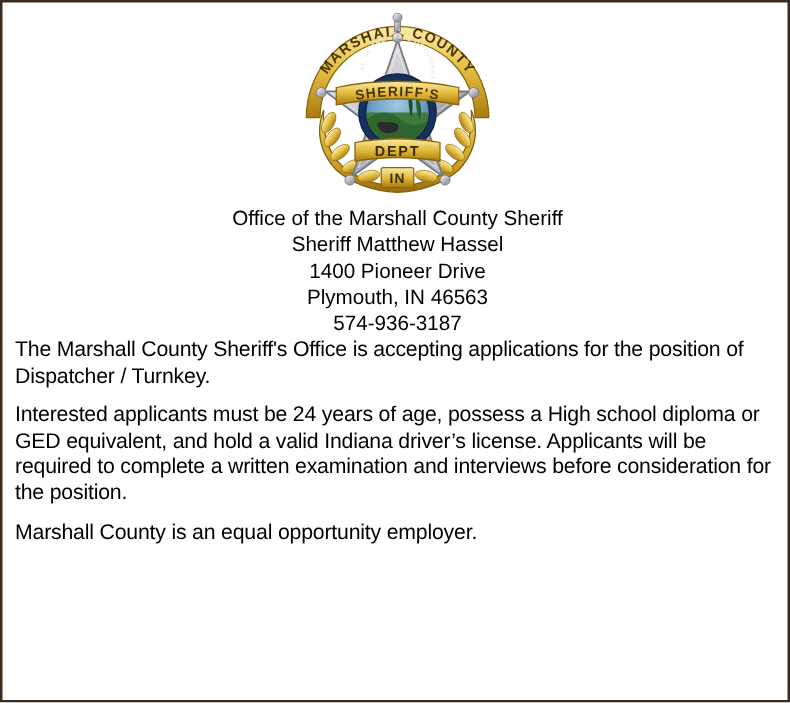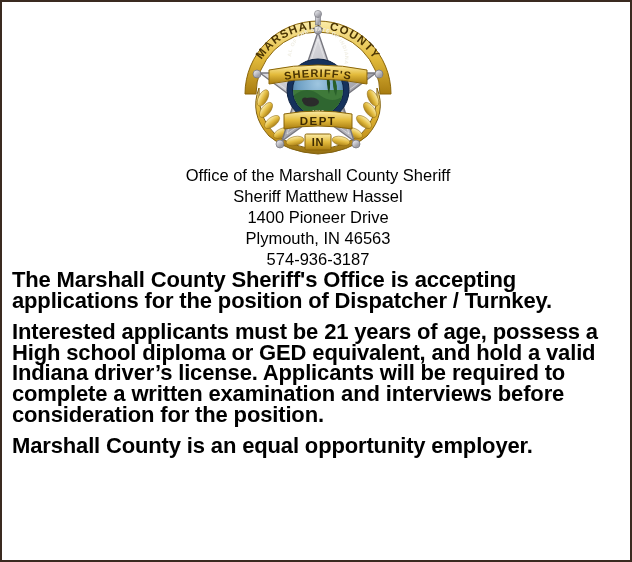--- a/index.html
+++ b/index.html
@@ -51,22 +51,22 @@
   .address div { white-space: nowrap; }
 
   
   .body-copy {
     position: absolute;
     left: 10px;
     top: 268px;
     width: 612px;
   }
   .para {
-    font-size: 22px;
-    font-weight: bold;
+    font-size: 17px;
+    font-weight: normal;
     line-height: 20.6px;
     letter-spacing: -0.15px;
     margin: 0 0 11px 0;
     color: #000;
   }
   .para:last-child { margin-bottom: 0; }
 </style>
 </head>
 <body>
 
@@ -187,17 +187,17 @@
   <div class="address">
     <div>Office of the Marshall County Sheriff</div>
     <div>Sheriff Matthew Hassel</div>
     <div>1400 Pioneer Drive</div>
     <div>Plymouth, IN 46563</div>
     <div>574-936-3187</div>
   </div>
 
   <div class="body-copy">
     <p class="para">The Marshall County Sheriff's Office is accepting applications for the position of Dispatcher / Turnkey.</p>
-    <p class="para">Interested applicants must be 21 years of age, possess a High school diploma or GED equivalent, and hold a valid Indiana driver’s license. Applicants will be required to complete a written examination and interviews before consideration for the position.</p>
+    <p class="para">Interested applicants must be 24 years of age, possess a High school diploma or GED equivalent, and hold a valid Indiana driver’s license. Applicants will be required to complete a written examination and interviews before consideration for the position.</p>
     <p class="para">Marshall County is an equal opportunity employer.</p>
   </div>
 
 </div>
 
 </body></html>

